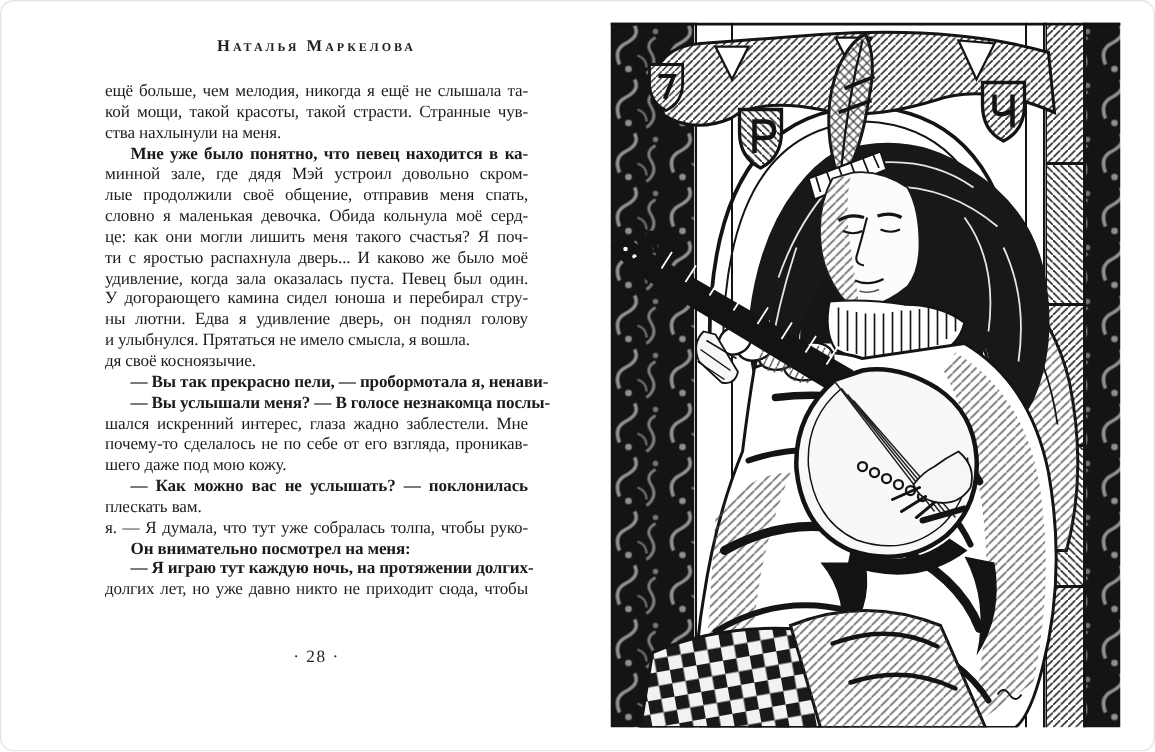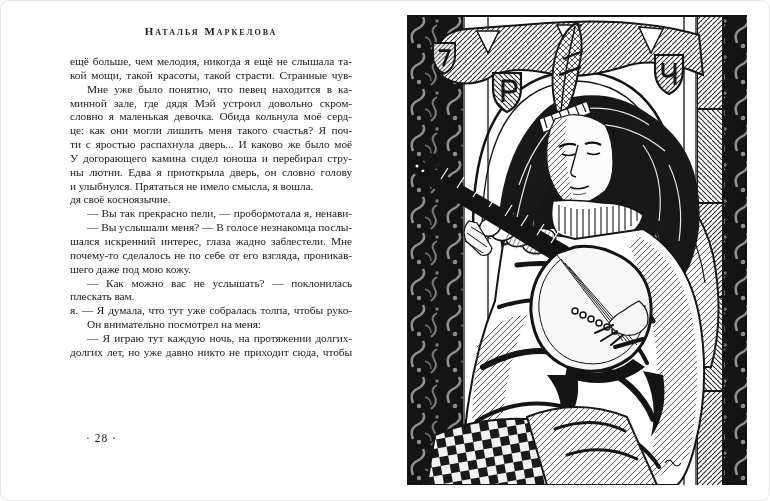--- a/index.html
+++ b/index.html
@@ -15,45 +15,48 @@
   }
   .textcol{
     position:absolute;top:54px;left:69px;width:282px;
     font-size:11.4px;letter-spacing:-0.1px;line-height:13.85px;
   }
   .tl{
     height:13.85px;white-space:nowrap;overflow:visible;
     text-align:justify;text-align-last:justify;
   }
   .tl.end{text-align-last:left;}
-  .tl.ind{text-indent:17px;}
+  .tl.ind{text-indent:17px;font-weight:bold;}
   .pagenum{
-    position:absolute;top:431px;left:85px;width:282px;text-align:left;
+    position:absolute;top:431px;left:69px;width:282px;text-align:center;
     font-size:11.5px;color:#222;letter-spacing:1px;
   }
   .page-right{position:absolute;left:385px;top:0;width:385px;height:501px;}
   .engraving{position:absolute;left:21px;top:14px;width:340px;height:470px;display:block;}
 </style>
 </head>
 <body>
 
 <div class="spread">
 
   <div class="page-left">
     <div class="author">Наталья Маркелова</div>
     <div class="textcol">
         <div class="tl">ещё больше, чем мелодия, никогда я ещё не слышала та-</div>
         <div class="tl">кой мощи, такой красоты, такой страсти. Странные чув-</div>
+        <div class="tl end">ства нахлынули на меня.</div>
         <div class="tl ind">Мне уже было понятно, что певец находится в ка-</div>
         <div class="tl">минной зале, где дядя Мэй устроил довольно скром-</div>
+        <div class="tl">лые продолжили своё общение, отправив меня спать,</div>
         <div class="tl">словно я маленькая девочка. Обида кольнула моё серд-</div>
         <div class="tl">це: как они могли лишить меня такого счастья? Я поч-</div>
         <div class="tl">ти с яростью распахнула дверь... И каково же было моё</div>
+        <div class="tl">удивление, когда зала оказалась пуста. Певец был один.</div>
         <div class="tl">У догорающего камина сидел юноша и перебирал стру-</div>
-        <div class="tl">ны лютни. Едва я приоткрыла дверь, он словно голову</div>
+        <div class="tl">ны лютни. Едва я удивление дверь, он поднял голову</div>
         <div class="tl end">и улыбнулся. Прятаться не имело смысла, я вошла.</div>
         <div class="tl end">дя своё косноязычие.</div>
         <div class="tl ind">— Вы так прекрасно пели, — пробормотала я, ненави-</div>
         <div class="tl ind">— Вы услышали меня? — В голосе незнакомца послы-</div>
         <div class="tl">шался искренний интерес, глаза жадно заблестели. Мне</div>
         <div class="tl">почему-то сделалось не по себе от его взгляда, проникав-</div>
         <div class="tl end">шего даже под мою кожу.</div>
         <div class="tl ind">— Как можно вас не услышать? — поклонилась</div>
         <div class="tl end">плескать вам.</div>
         <div class="tl">я. — Я думала, что тут уже собралась толпа, чтобы руко-</div>

